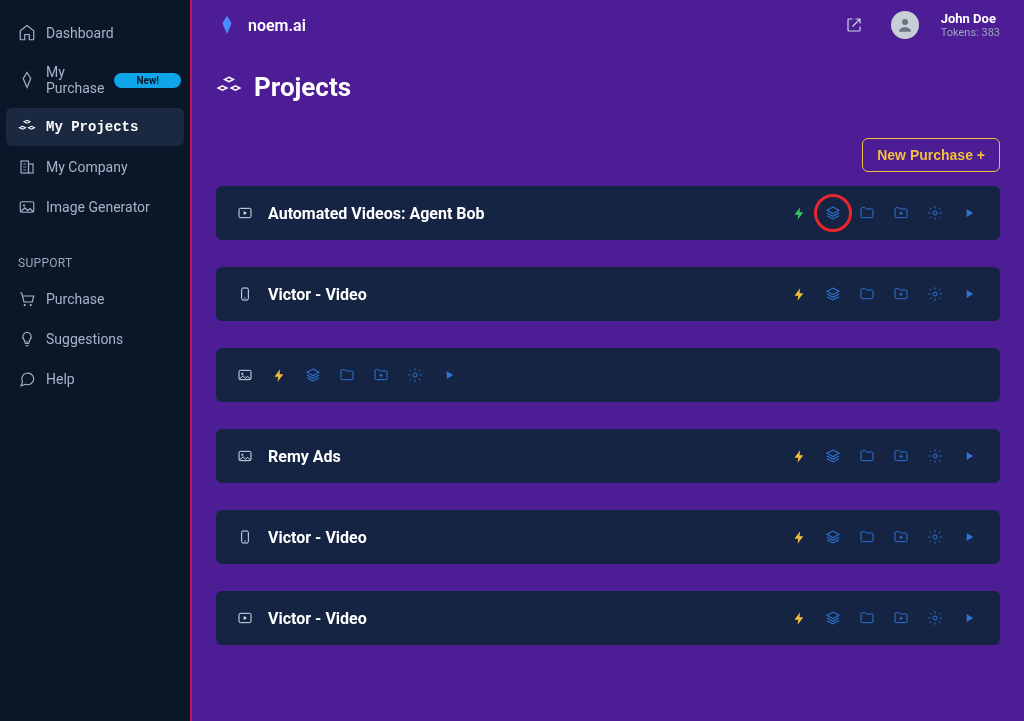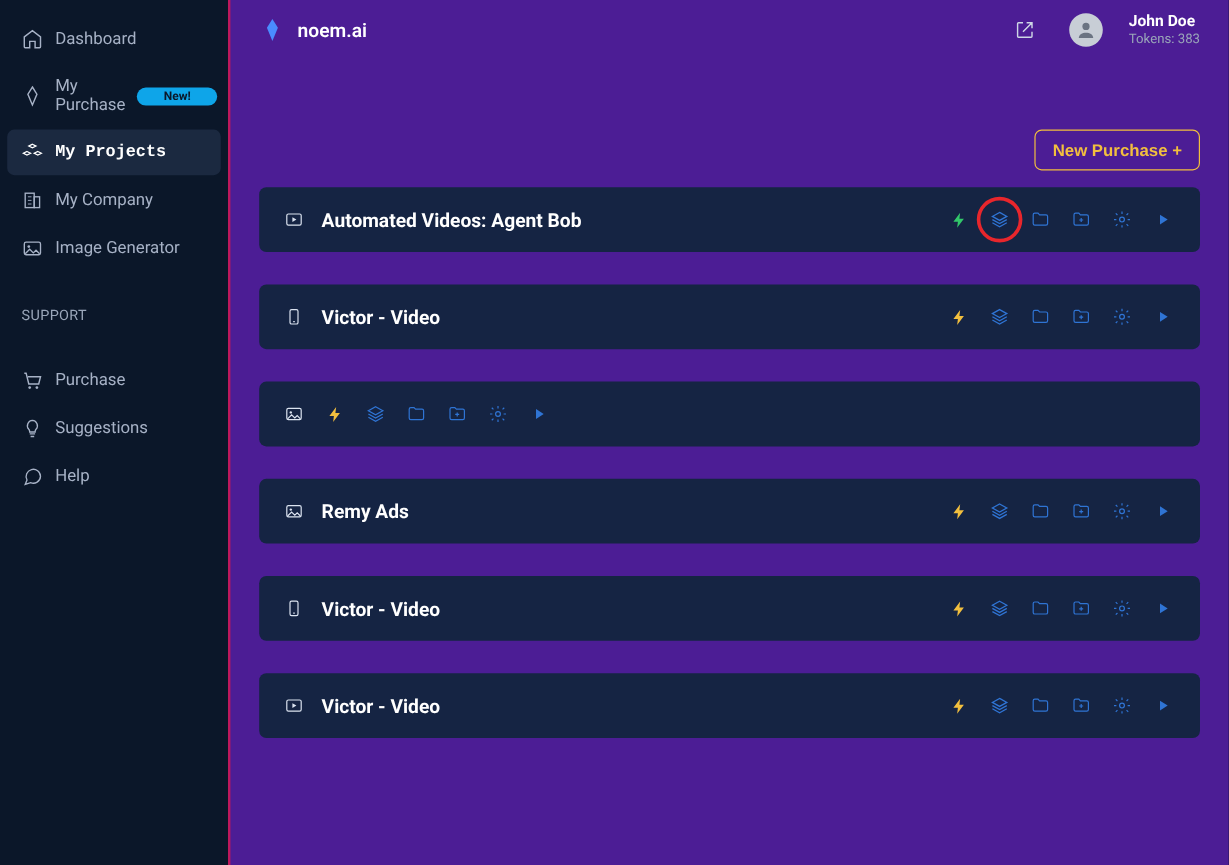--- a/index.html
+++ b/index.html
@@ -60,21 +60,21 @@
     font-weight: 700;
     padding: 2px 22px;
     border-radius: 9px;
   }
   .support-label {
     color: #9aa6b9;
     font-size: 12px;
     letter-spacing: 0.3px;
     padding: 0 12px;
     margin-top: 28px;
-    margin-bottom: 28px;
+    margin-bottom: 10px;
   }
   .main-area {
     flex: 1;
     background: #4c1d95;
     border-left: 2px solid #be185d;
     display: flex;
     flex-direction: column;
   }
   .topbar {
     height: 50px;
@@ -370,20 +370,28 @@
             <use href="#i-user"></use>
           </svg>
       </span>
       <div class="user-block">
         <div class="user-name">John Doe</div>
         <div class="user-tokens">Tokens: 383</div>
       </div>
     </div>
 
     <div class="content">
+      <div class="page-title-row">
+        <span style="color:#fff">
+          <svg width="26" height="26" viewBox="0 0 24 24">
+              <use href="#i-cubes"></use>
+            </svg>
+        </span>
+        <h1 class="page-title">Projects</h1>
+      </div>
 
       <div class="actions-row">
         <button class="btn-outline">New Purchase +</button>
       </div>
 
       <div class="project-list" id="project-list">
           <div class="project-row">
             <span class="project-type-icon">
               <svg width="16" height="16" viewBox="0 0 24 24">
                 <use href="#i-video"></use>

